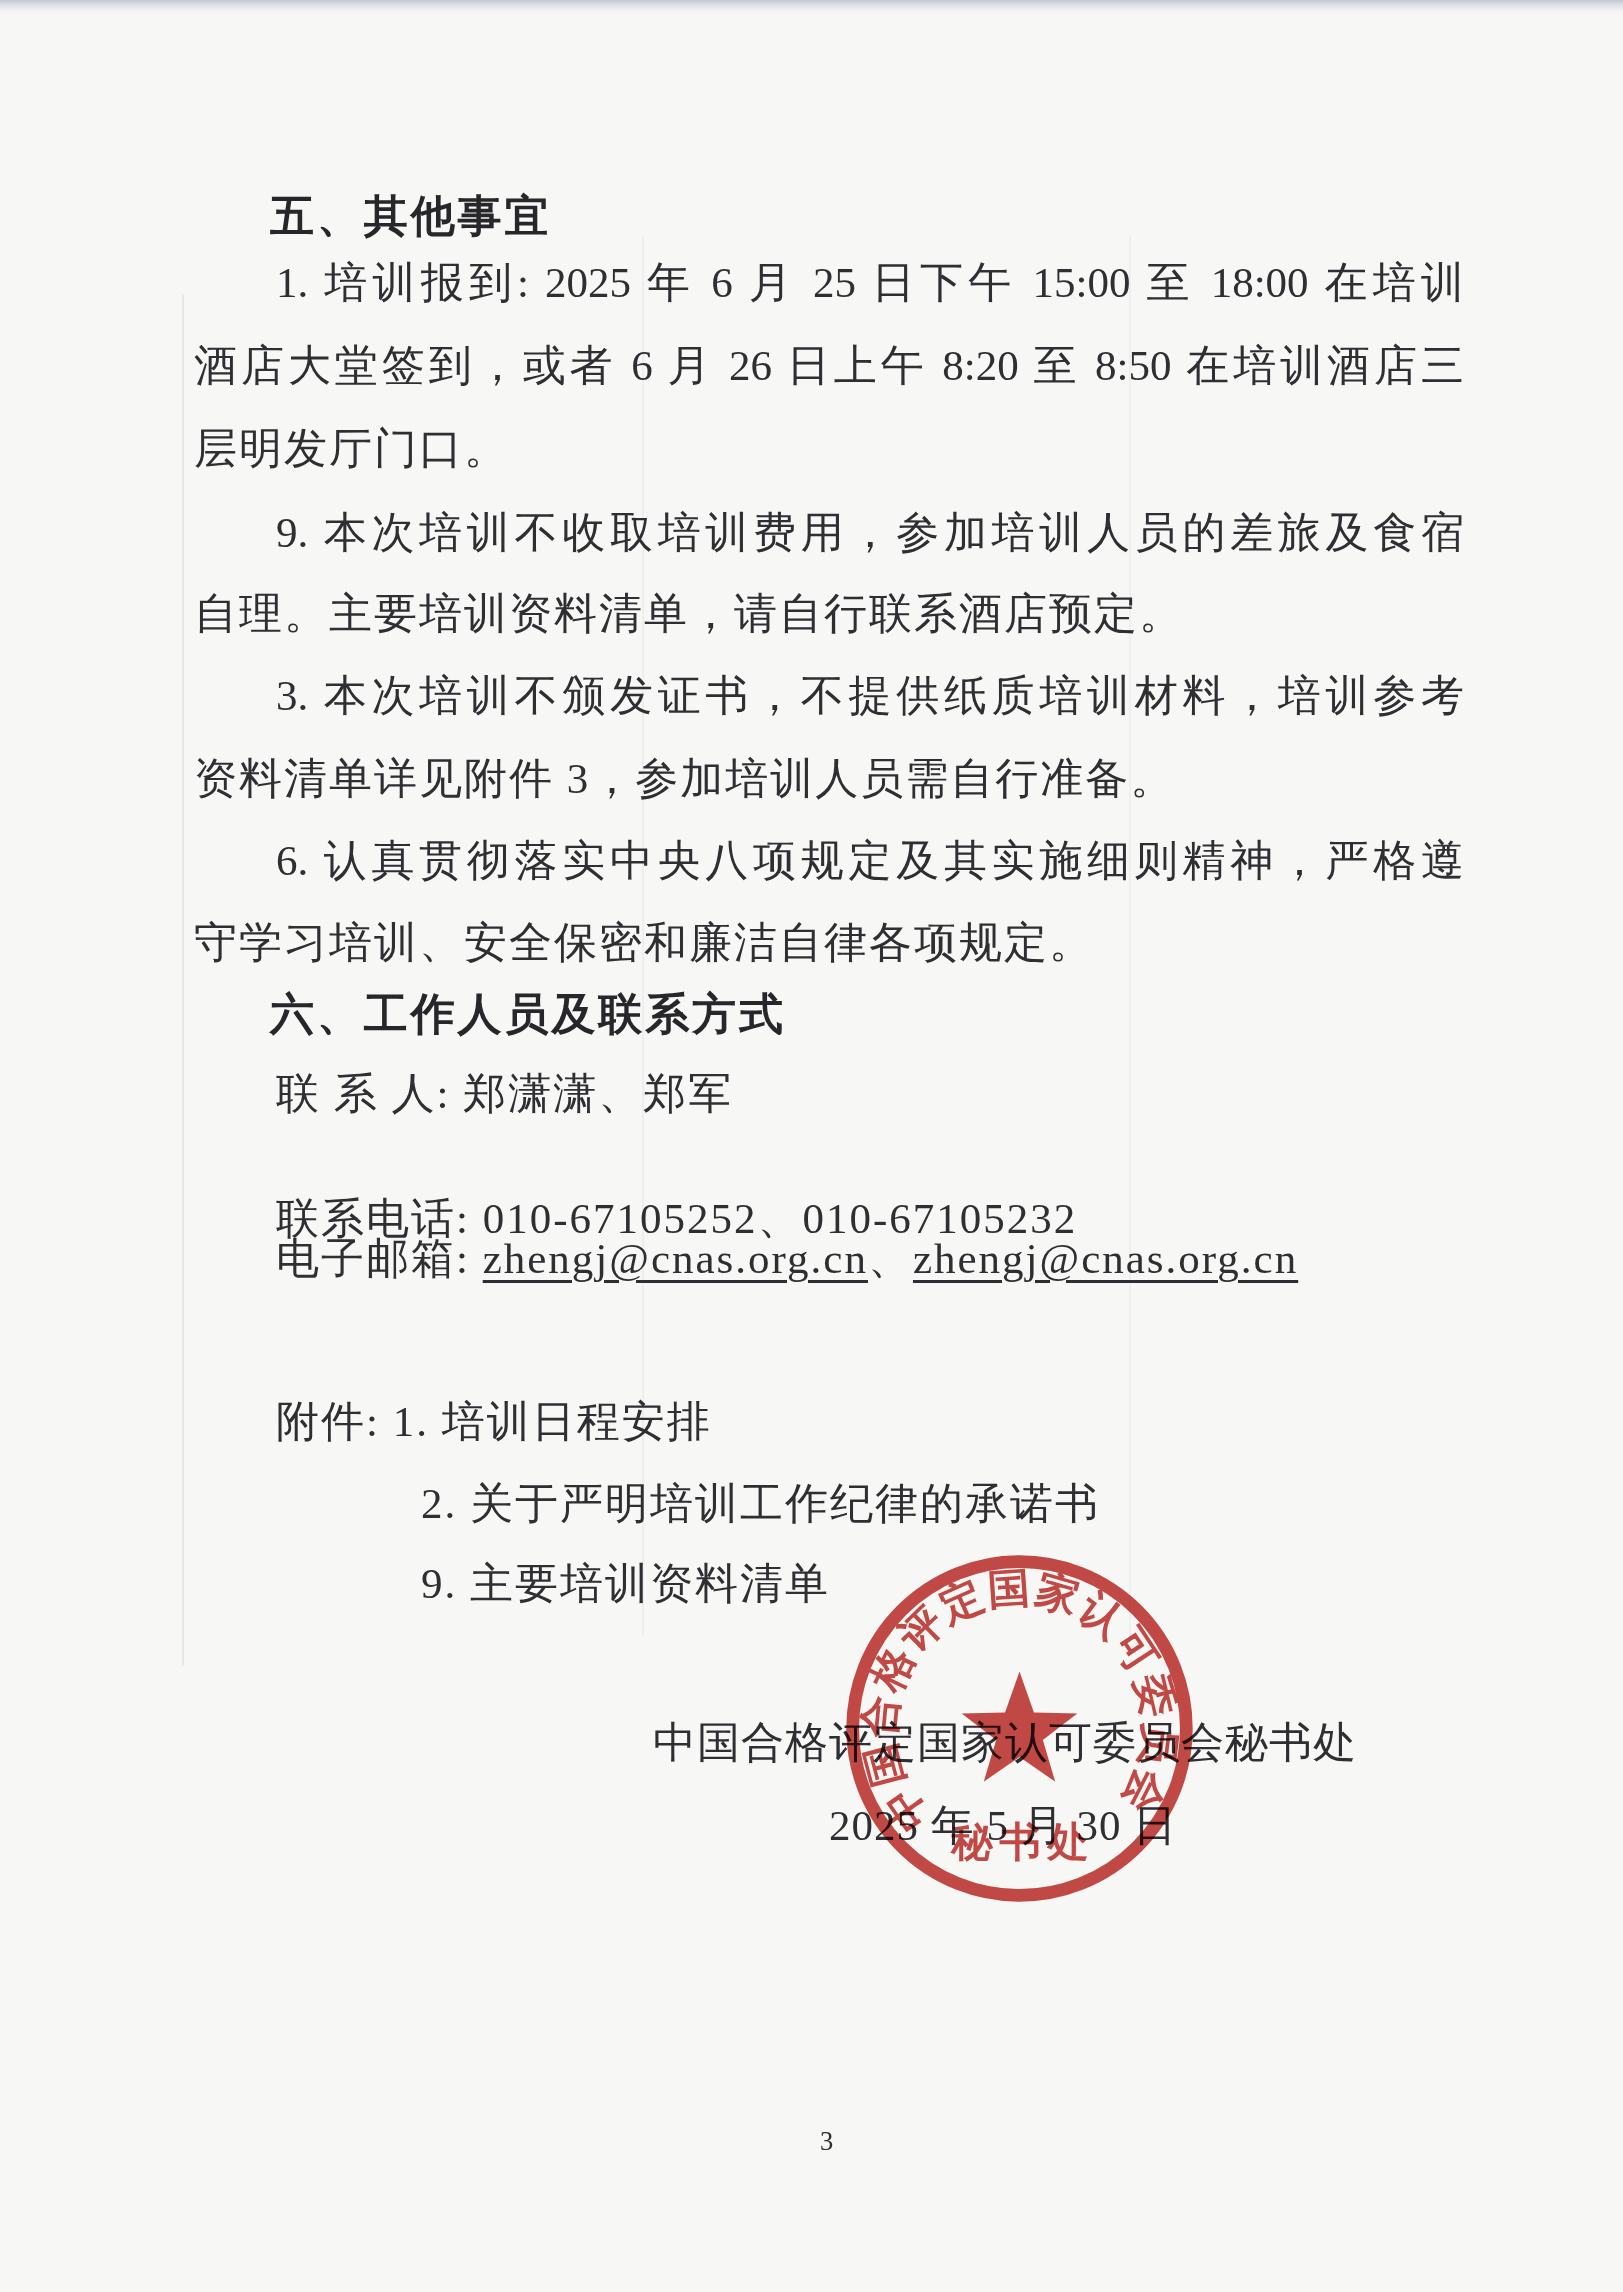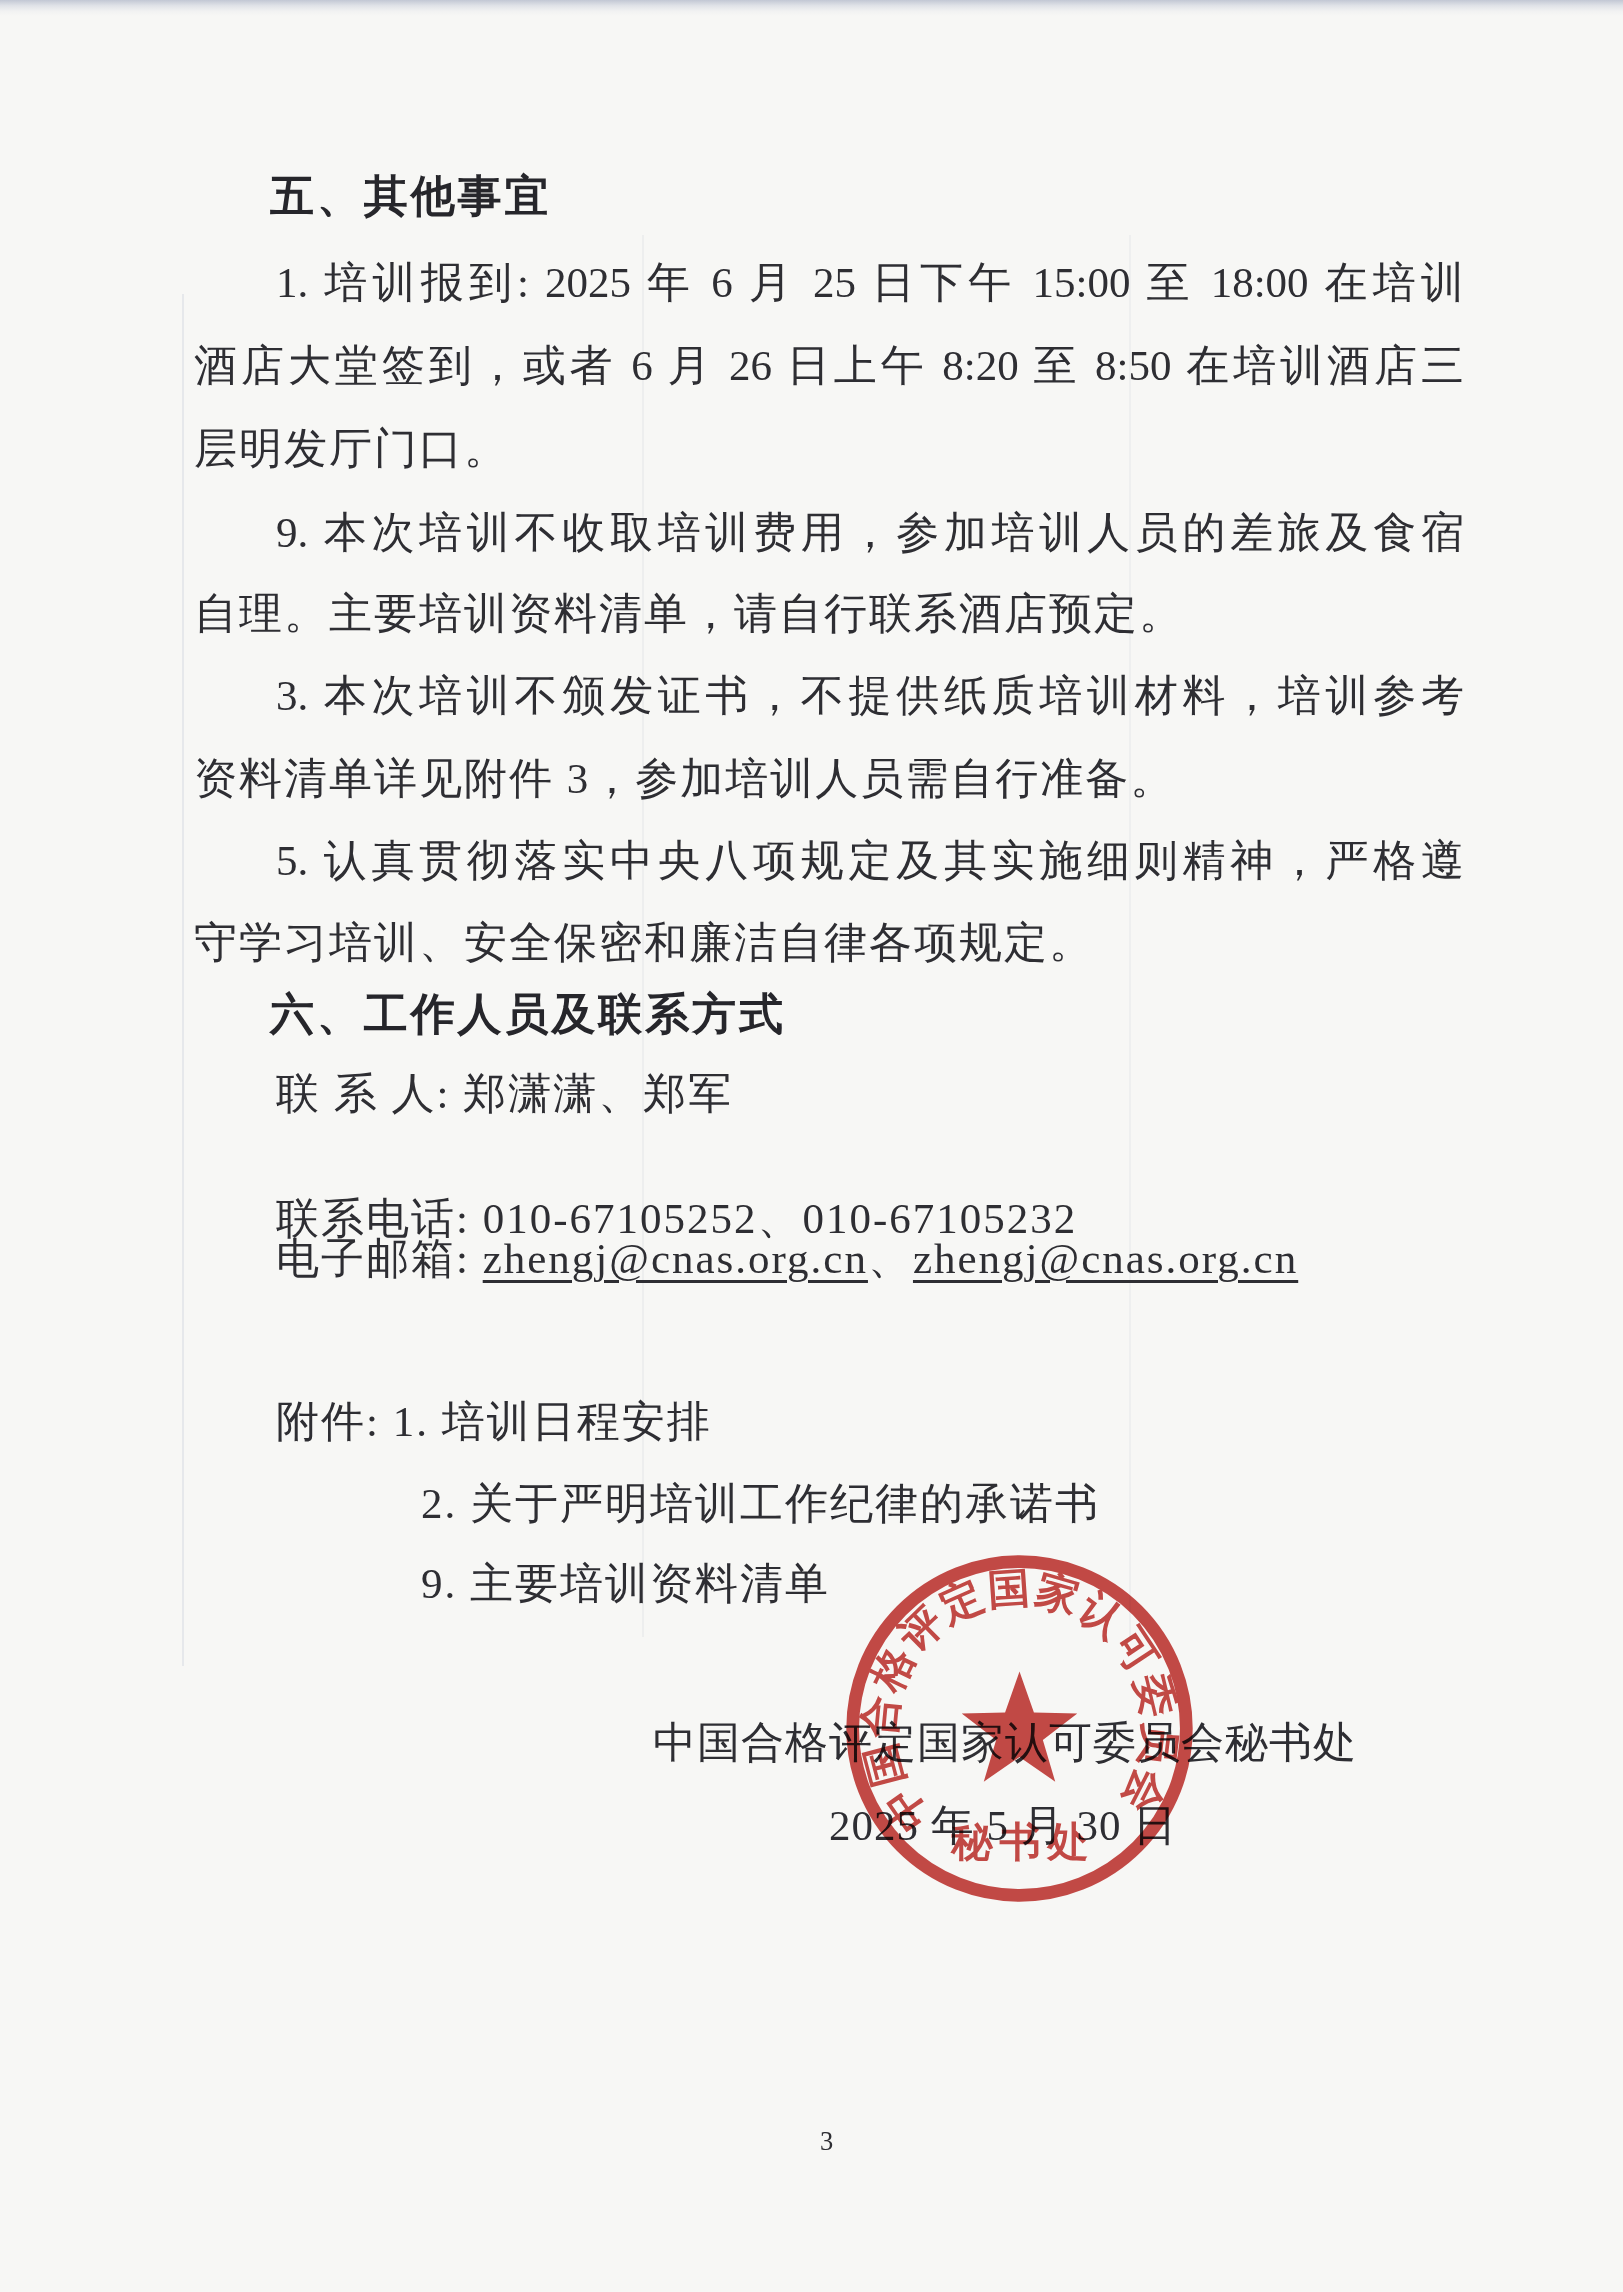--- a/index.html
+++ b/index.html
@@ -51,33 +51,33 @@
 </head>
 <body>
 
 <div class="page">
 
   <div class="scan-top"></div>
   <div class="ghost g1"></div>
   <div class="ghost g2"></div>
   <div class="ghost g3"></div>
 
-  <div class="line heading" style="left:270px;top:170px;">五、其他事宜</div>
+  <div class="line heading" style="left:270px;top:190px;">五、其他事宜</div>
 
   <div class="line fill" style="left:276px;top:257px;width:1188px;">1. 培训报到: 2025 年 6 月 25 日下午 15:00 至 18:00 在培训</div>
   <div class="line fill" style="left:194px;top:340px;width:1270px;">酒店大堂签到，或者 6 月 26 日上午 8:20 至 8:50 在培训酒店三</div>
   <div class="line" style="left:194px;top:423px;">层明发厅门口。</div>
 
   <div class="line fill" style="left:276px;top:507px;width:1188px;">9. 本次培训不收取培训费用，参加培训人员的差旅及食宿</div>
   <div class="line" style="left:194px;top:588px;">自理。主要培训资料清单，请自行联系酒店预定。</div>
 
   <div class="line fill" style="left:276px;top:670px;width:1188px;">3. 本次培训不颁发证书，不提供纸质培训材料，培训参考</div>
   <div class="line" style="left:194px;top:753px;">资料清单详见附件 3，参加培训人员需自行准备。</div>
 
-  <div class="line fill" style="left:276px;top:835px;width:1188px;">5. 认真贯彻落实中央八项规定及其实施细则精神，严格遵</div>
+  <div class="line fill" style="left:276px;top:835px;width:1188px;">6. 认真贯彻落实中央八项规定及其实施细则精神，严格遵</div>
   <div class="line" style="left:194px;top:917px;">守学习培训、安全保密和廉洁自律各项规定。</div>
 
   <div class="line heading" style="left:270px;top:988px;">六、工作人员及联系方式</div>
 
   <div class="line" style="left:276px;top:1068px;">联 系 人: 郑潇潇、郑军</div>
   <div class="line" style="left:276px;top:1177px;margin-top:16px;">联系电话: 010-67105252、010-67105232</div>
 
   <div class="line" style="left:276px;top:1233px;"><span>电子邮箱: </span><span class="u">zhengj@cnas.org.cn</span><span>、</span><span class="u">zhengj@cnas.org.cn</span></div>
 
   <div class="line" style="left:276px;top:1396px;"><span>附件: </span><span>1. 培训日程安排</span></div>

